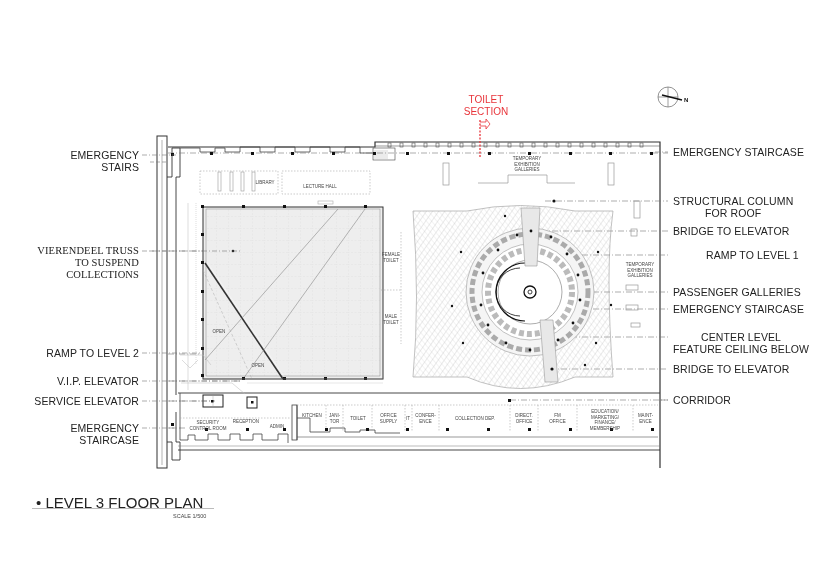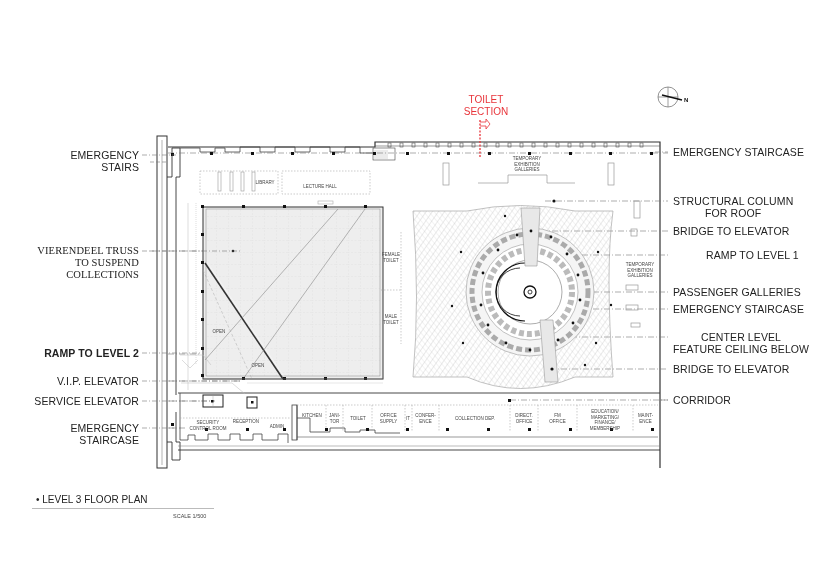--- a/index.html
+++ b/index.html
@@ -2,21 +2,21 @@
 <html><head>
 <meta charset="utf-8">
 <style>
   html, body { margin: 0; padding: 0; background: #ffffff; }
   body { width: 818px; height: 579px; position: relative; overflow: hidden; font-family: "Liberation Sans", sans-serif; color: #222; }
   .label { position: absolute; font-size: 10.5px; line-height: 12px; color: #222; letter-spacing: 0.1px; white-space: nowrap; }
   .label.left { text-align: right; }
   .label.right { text-align: center; }
   .room { position: absolute; font-size: 4.5px; line-height: 5.5px; color: #444; text-align: center; white-space: pre-line; }
   .section-label { position: absolute; color: #e8343a; font-size: 10px; line-height: 12px; text-align: center; }
-  .title { position: absolute; left: 36px; top: 494px; font-size: 10px; color: #222; }
+  .title { position: absolute; left: 36px; top: 494px; font-size: 15px; color: #222; }
   .scale { position: absolute; left: 173px; top: 513px; font-size: 5.5px; color: #444; }
   .title-rule { position: absolute; left: 32px; top: 508px; width: 182px; height: 1px; background: #bbb; }
   svg.plan { position: absolute; left: 0; top: 0; }
 </style>
 </head>
 <body>
 
 <svg class="plan" width="818" height="579" viewBox="0 0 818 579">
   <defs>
     <pattern id="grid" width="12" height="12" patternUnits="userSpaceOnUse">
@@ -312,21 +312,21 @@
 
 <div class="label left" style="right:679px; top:149px;">
   <div>EMERGENCY</div>
   <div>STAIRS</div>
 </div>
 <div class="label left" style="right:679px; top:245px;font-family:Liberation Serif, serif;">
   <div>VIERENDEEL TRUSS</div>
   <div>TO SUSPEND</div>
   <div>COLLECTIONS</div>
 </div>
-<div class="label left" style="right:679px; top:347px;font-weight:bold;">
+<div class="label left" style="right:679px; top:347px;">
   <div>RAMP TO LEVEL 2</div>
 </div>
 <div class="label left" style="right:679px; top:375px;">
   <div>V.I.P. ELEVATOR</div>
 </div>
 <div class="label left" style="right:679px; top:395px;">
   <div>SERVICE ELEVATOR</div>
 </div>
 <div class="label left" style="right:679px; top:422px;">
   <div>EMERGENCY</div>

